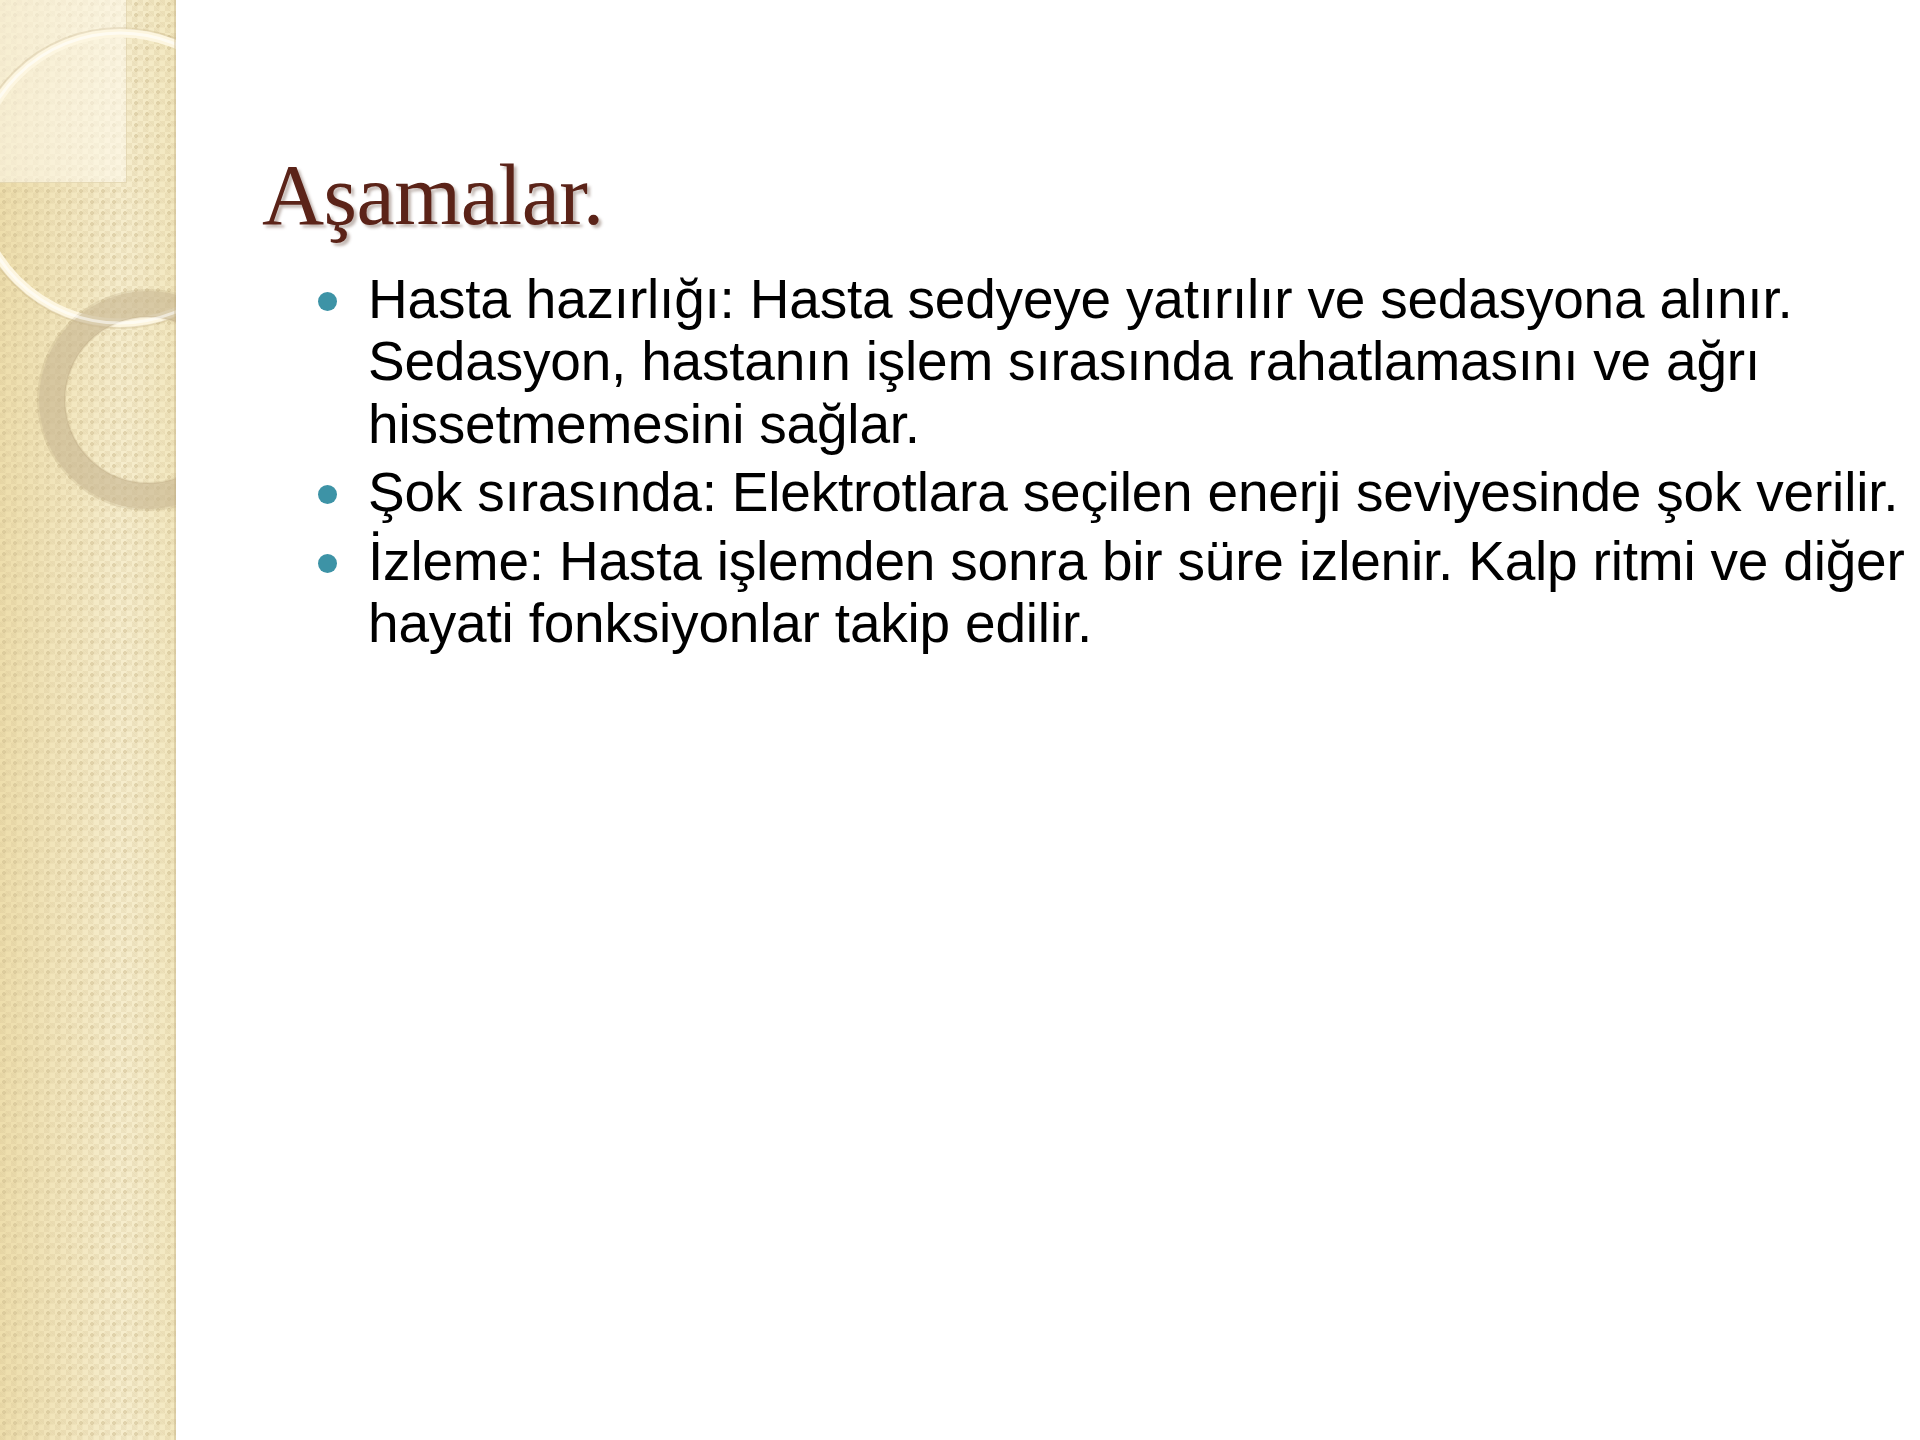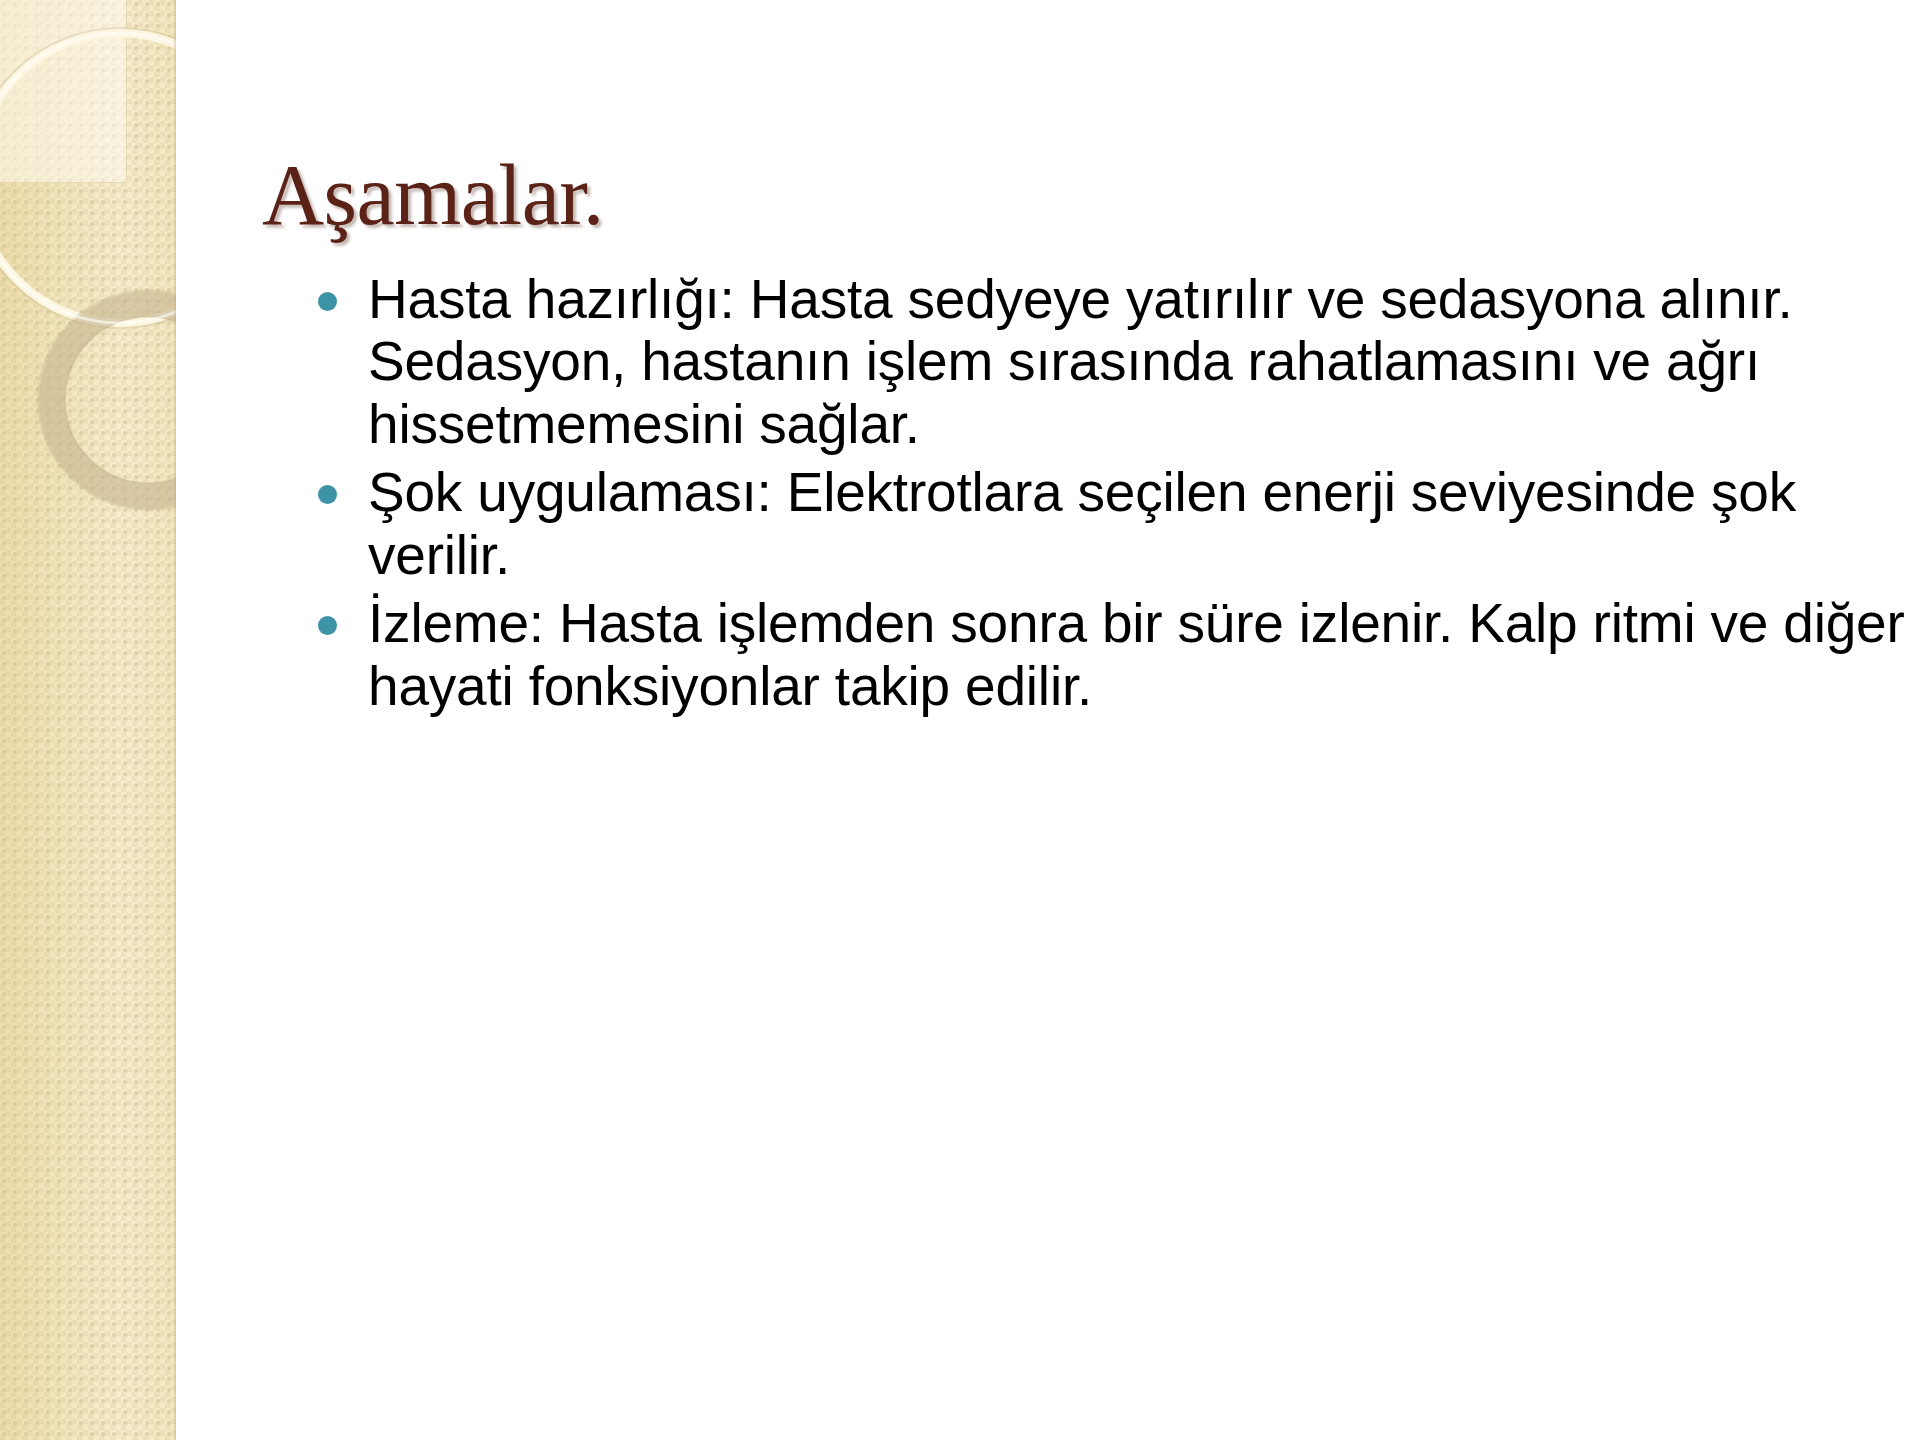--- a/index.html
+++ b/index.html
@@ -155,21 +155,21 @@
 
   <h1 class="title">Aşamalar.</h1>
 
   <ul class="body-list">
     <li class="bullet-item">
       <span class="bullet-dot"></span>
       <span class="bullet-text">Hasta hazırlığı: Hasta sedyeye yatırılır ve sedasyona alınır. Sedasyon, hastanın işlem sırasında rahatlamasını ve ağrı hissetmemesini sağlar.</span>
     </li>
     <li class="bullet-item">
       <span class="bullet-dot"></span>
-      <span class="bullet-text">Şok uygulaması: Elektrotlara seçilen enerji seviyesinde şok verilir.</span>
+      <span class="bullet-text">Şok sırasında: Elektrotlara seçilen enerji seviyesinde şok verilir.</span>
     </li>
     <li class="bullet-item">
       <span class="bullet-dot"></span>
       <span class="bullet-text">İzleme: Hasta işlemden sonra bir süre izlenir. Kalp ritmi ve diğer hayati fonksiyonlar takip edilir.</span>
     </li>
   </ul>
 
 </div>
 
 </body></html>

